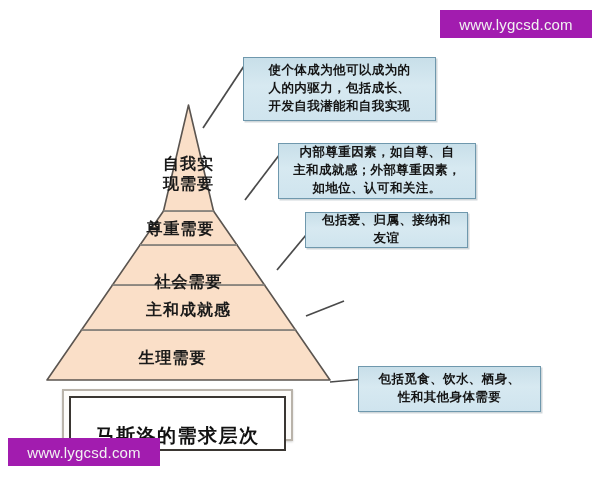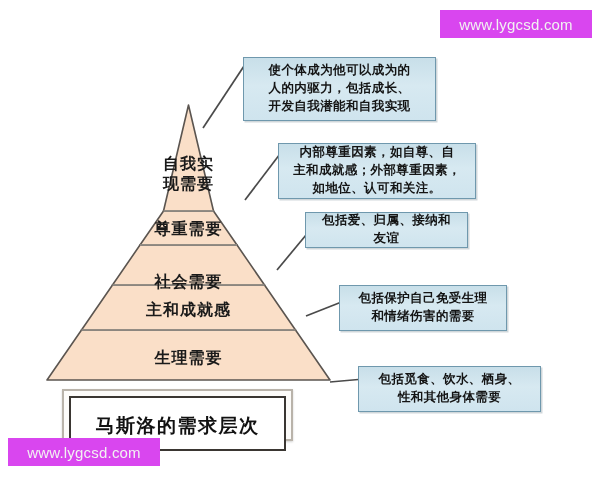--- a/index.html
+++ b/index.html
@@ -14,21 +14,21 @@
     position: relative;
     width: 600px;
     height: 480px;
     background: #ffffff;
     overflow: hidden;
   }
 
   
   .watermark {
     position: absolute;
-    background: #d946ef;
+    background: #a21caf;
     color: #f2f2f2;
     font-family: "Liberation Sans", "DejaVu Sans", sans-serif;
     font-size: 15px;
     letter-spacing: 0.2px;
     display: flex;
     align-items: center;
     justify-content: center;
     white-space: nowrap;
   }
   #wm-top    { right: 8px; top: 10px;  width: 152px; height: 28px; }
@@ -92,21 +92,21 @@
   #title-plaque-inner {
     position: absolute;
     left: 5px;
     top: 5px;
     right: 5px;
     bottom: -12px;
     box-sizing: border-box;
     border: 2.5px solid #3a3632;
     background: #ffffff;
     display: flex;
-    align-items: center;
+    align-items: flex-end;
     justify-content: center;
     overflow: hidden;
   }
   #title-text {
     margin-top: 4px;
     font-family: "Liberation Sans", "DejaVu Sans", sans-serif;
     font-size: 19px;
     font-weight: 700;
     color: #111111;
     letter-spacing: 1.5px;
@@ -138,49 +138,45 @@
     <line x1="203" y1="128" x2="246" y2="63" stroke="#4a4a4a" stroke-width="1.7"></line>
     <line x1="245" y1="200" x2="283" y2="150" stroke="#4a4a4a" stroke-width="1.7"></line>
     <line x1="277" y1="270" x2="311" y2="229" stroke="#4a4a4a" stroke-width="1.7"></line>
     <line x1="306" y1="316" x2="344" y2="301" stroke="#4a4a4a" stroke-width="1.7"></line>
     <line x1="330" y1="382" x2="364" y2="379" stroke="#4a4a4a" stroke-width="1.7"></line>
   </svg>
 
   <div class="tier-label" style="left:148px; top:154px; width:81px;">自我实
 现需要</div>
 
-  <div class="tier-label" style="left:128px; top:219px; width:121px;">尊重需要</div>
+  <div class="tier-label" style="left:120px; top:219px; width:121px;">尊重需要</div>
 
   <div class="tier-label" style="left:128px; top:272px; width:121px;">社会需要</div>
 
   <div class="tier-label" style="left:128px; top:300px; width:121px;">主和成就感</div>
 
-  <div class="tier-label" style="left:128px; top:348px; width:121px;">生理需要</div>
+  <div class="tier-label" style="left:112px; top:348px; width:121px;">生理需要</div>
 
   <div class="callout" style="left:243px; top:57px; width:193px; height:64px;">
     <span>使个体成为他可以成为的
 人的内驱力，包括成长、
 开发自我潜能和自我实现</span>
   </div>
 
   <div class="callout" style="left:278px; top:143px; width:198px; height:56px;">
     <span>内部尊重因素，如自尊、自
 主和成就感；外部尊重因素，
 如地位、认可和关注。</span>
   </div>
 
   <div class="callout" style="left:305px; top:212px; width:163px; height:36px;">
     <span>包括爱、归属、接纳和
 友谊</span>
   </div>
 
-  <div class="callout" style="left:339px; top:285px; width:168px; height:46px;">
-    <span>包括保护自己免受生理
-和情绪伤害的需要</span>
-  </div>
 
   <div class="callout" style="left:358px; top:366px; width:183px; height:46px;">
     <span>包括觅食、饮水、栖身、
 性和其他身体需要</span>
   </div>
 
   <div id="title-plaque">
     <div id="title-plaque-inner">
       <div id="title-text">马斯洛的需求层次</div>
     </div>

